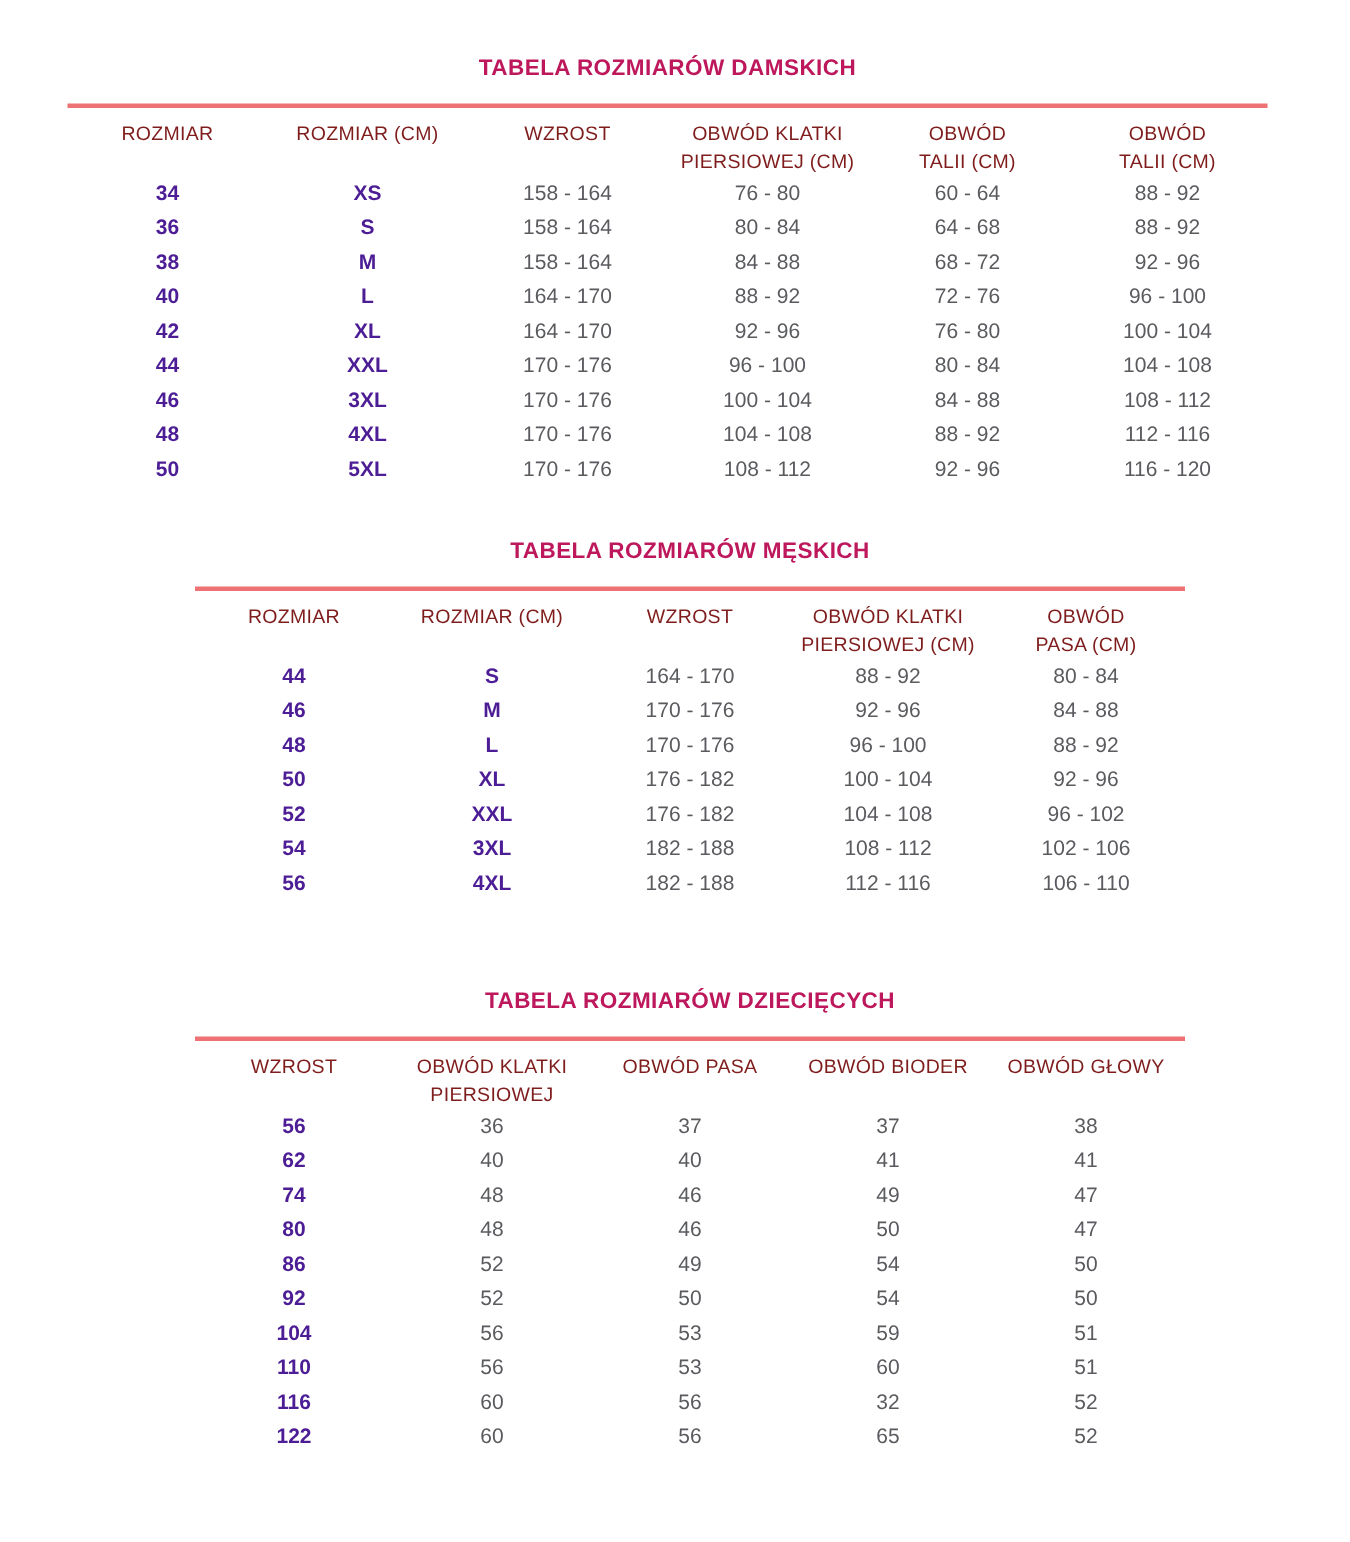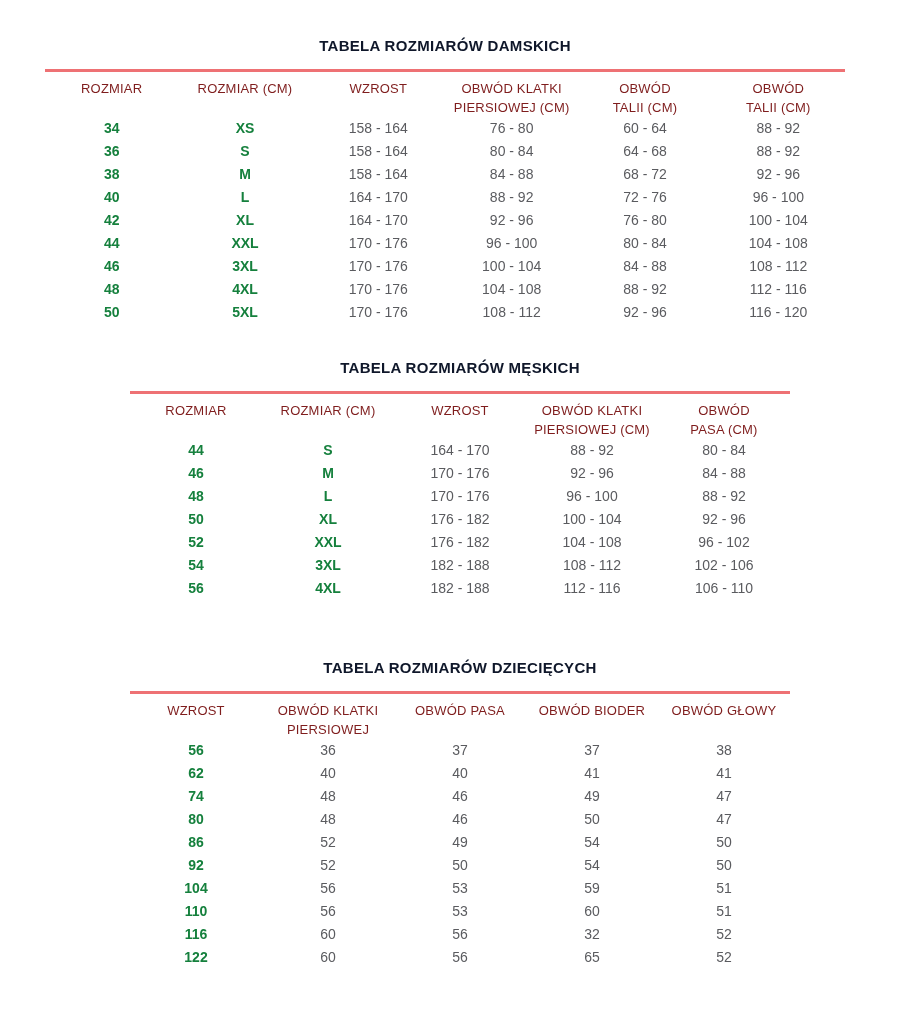--- a/index.html
+++ b/index.html
@@ -16,21 +16,21 @@
     overflow: hidden;
   }
   .section { box-sizing: border-box; }
   .section-women    { width: 800px; margin: 38px 0 0 45px; }
   .section-men      { width: 660px; margin: 36px 0 0 130px; }
   .section-children { width: 660px; margin: 60px 0 0 130px; }
 
   .table-title {
     font-size: 15px;
     font-weight: bold;
-    color: #0f172a;
+    color: #be185d;
     text-align: center;
     line-height: 16px;
     letter-spacing: 0.3px;
     margin: 0;
   }
   .rule {
     height: 3px;
     background: #ee7174;
     border: none;
     margin: 15px 0 7px 0;
@@ -53,21 +53,21 @@
   table.size-table td {
     font-size: 14px;
     color: #5a5b5f;
     text-align: center;
     padding: 4px 0;
     line-height: 15px;
     white-space: nowrap;
   }
   table.size-table td.bold {
     font-weight: bold;
-    color: #15803d;
+    color: #4c1d95;
   }
 </style>
 </head>
 <body>
 
 <div class="page">
 
   <div class="section section-women">
     <h2 class="table-title">TABELA ROZMIARÓW DAMSKICH</h2>
     <div class="rule"></div>

